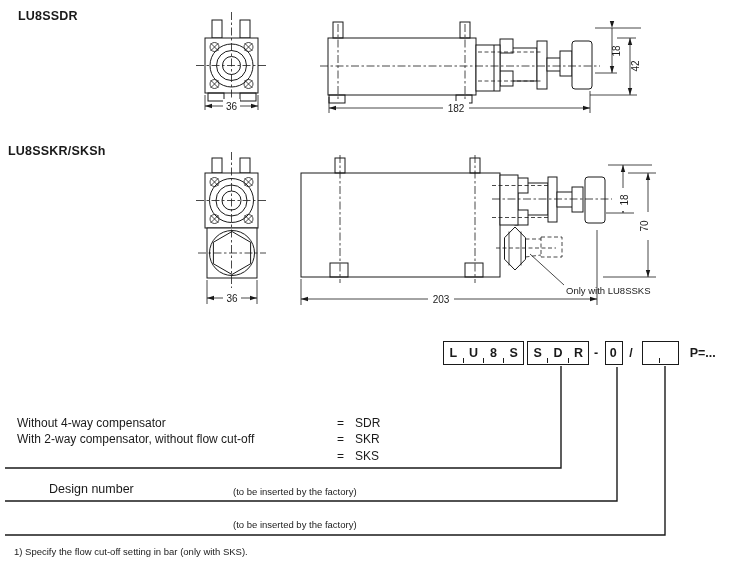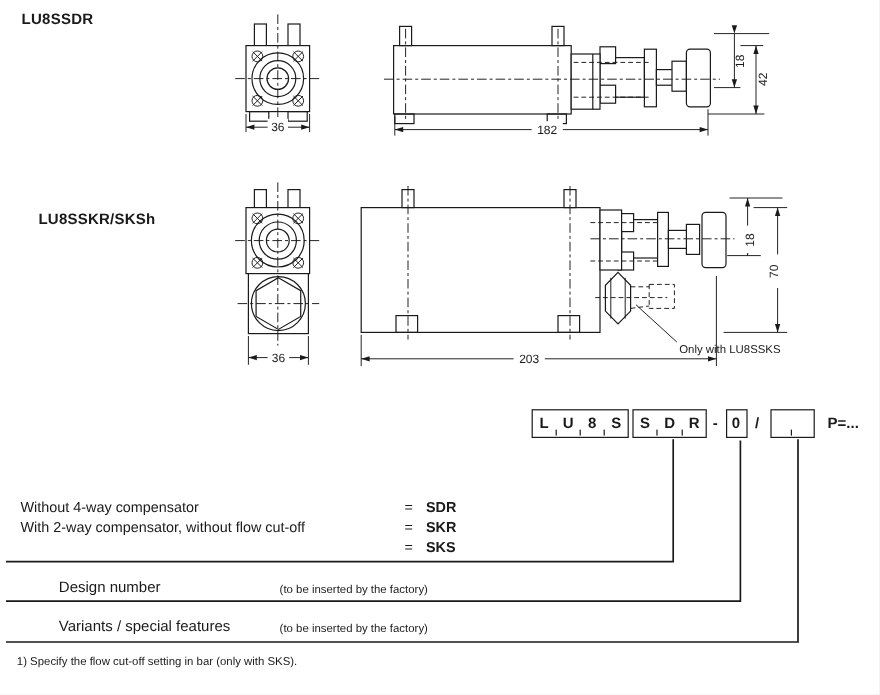--- a/index.html
+++ b/index.html
@@ -24,32 +24,32 @@
   
   .code-row{display:flex;align-items:center;font-weight:bold;font-size:12.5px;height:26px;}
   .code-box{display:flex;align-items:stretch;border:1.4px solid #1a1a1a;height:24px;box-sizing:border-box;background:#fff;}
   .code-cell{display:flex;align-items:center;justify-content:center;}
   .w19{width:19px;} .w20{width:20px;} .w14{width:14px;} .w17{width:16.5px;}
   .tick{width:1.3px;height:5px;background:#1a1a1a;align-self:flex-end;margin-bottom:1px;}
   .sep{padding:0 0;}
   
   .opt-row{position:absolute;left:17px;width:420px;height:15px;font-size:12px;line-height:14px;white-space:nowrap;}
   .opt-eq{position:absolute;left:320px;top:0;}
-  .opt-code{position:absolute;left:338px;top:0;font-weight:bold;}
+  .opt-code{position:absolute;left:338px;top:0;}
   .fld-label{font-size:12.5px;white-space:nowrap;margin-left:32px;}
   .fld-note{font-size:9.5px;white-space:nowrap;}
   .footnote{font-size:9.5px;white-space:nowrap;}
 </style>
 </head>
 <body>
 
 <div class="page">
 
   <div class="abs sec-title" style="left:18px;top:9px;">LU8SSDR</div>
-  <div class="abs sec-title" style="left:32px;top:144px;margin-top:32px;">LU8SSKR/SKSh</div>
+  <div class="abs sec-title" style="left:8px;top:144px;">LU8SSKR/SKSh</div>
 
   <svg class="abs" style="left:190px;top:8px;" width="460" height="112" viewBox="190 8 460 112">
 
     <g>
       <rect class="ln" x="212" y="20" width="10" height="18"></rect>
       <rect class="ln" x="240" y="20" width="10" height="18"></rect>
       <rect class="lnw" x="205" y="38" width="53" height="55"></rect>
       <rect class="ln" x="208" y="93" width="16" height="8"></rect>
       <rect class="ln" x="240" y="93" width="16" height="8"></rect>
       <g>
@@ -279,18 +279,17 @@
     <span class="opt-code">SKR</span>
   </div>
   <div class="opt-row" style="top:449px;">
     <span class="opt-eq">=</span>
     <span class="opt-code">SKS</span>
   </div>
 
   <div class="abs fld-label" style="left:17px;top:482px;">Design number</div>
   <div class="abs fld-note" style="left:233px;top:486px;">(to be inserted by the factory)</div>
 
-  <div class="abs fld-label" style="left:17px;top:515px;">Variants / special features</div>
   <div class="abs fld-note" style="left:233px;top:519px;">(to be inserted by the factory)</div>
 
   <div class="abs footnote" style="left:14px;top:546px;text-align:right;">1) Specify the flow cut-off setting in bar (only with SKS).</div>
 
 </div>
 
 </body></html>

